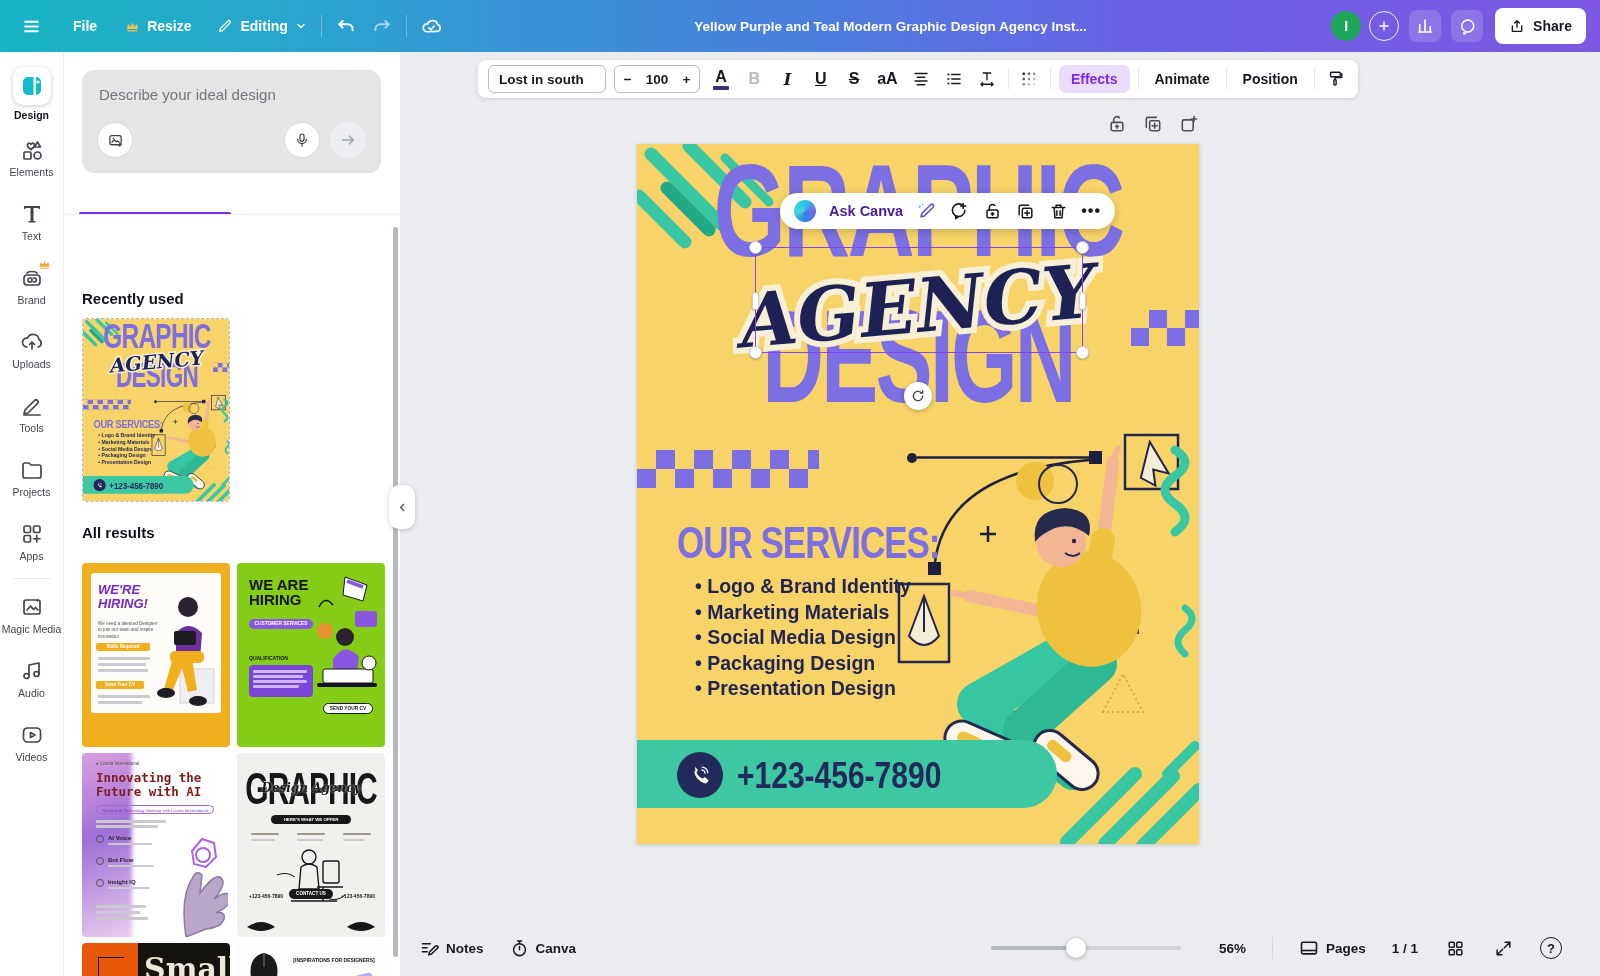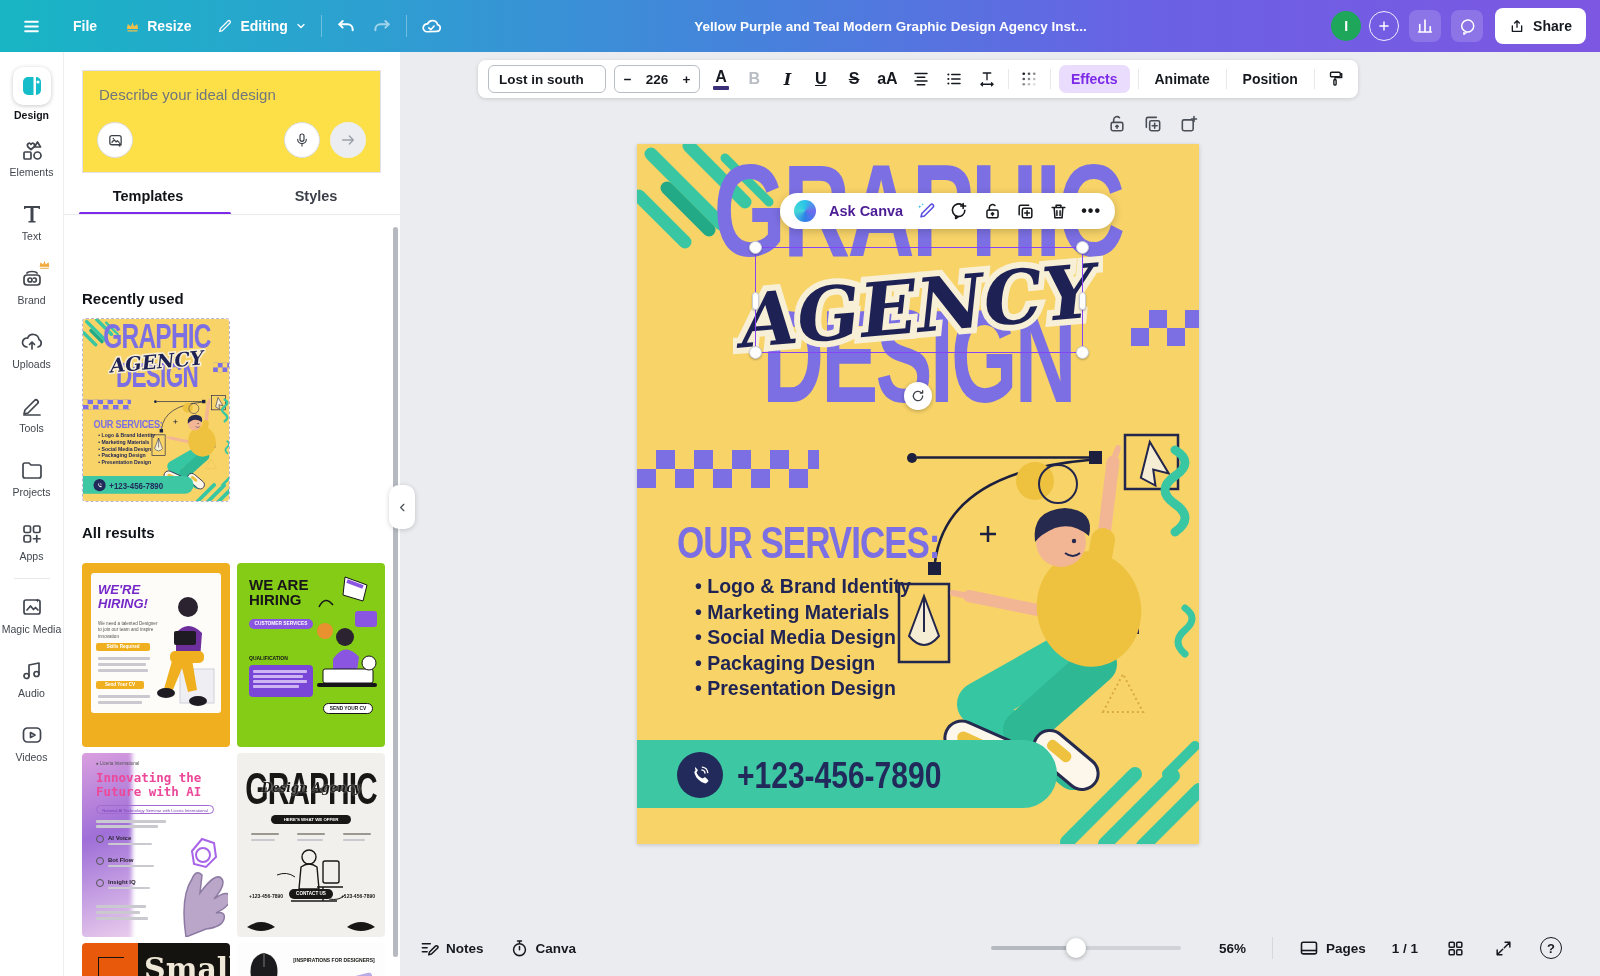--- a/index.html
+++ b/index.html
@@ -34,21 +34,21 @@
   .rail-item .rlb{font-size:10.5px;color:#41464e;}
   .rail-item.active .rlb{color:#101419;font-weight:600;}
   .rail-card{width:38px;height:38px;border-radius:10px;background:#fff;
     box-shadow:0 1px 4px rgba(0,0,0,.22);display:flex;align-items:center;justify-content:center;}
   .rail-div{width:36px;height:1px;background:#e7e8ea;margin:4px 0;}
   .crown-badge{position:absolute;top:4px;right:13px;}
 
   
   .panel{position:absolute;left:64px;top:52px;width:336px;bottom:0;background:#fff;z-index:15;overflow:hidden;}
   .prompt-card{position:absolute;left:18px;top:18px;width:299px;height:103px;border:1px solid #e2e0ee;
-    border-radius:0;background:#fde047;}
+    border-radius:12px;background:#e5e5e5;}
   .prompt-ph{position:absolute;left:16px;top:15px;font-size:15px;color:#70757e;}
   .pc-btn{position:absolute;width:36px;height:36px;border-radius:50%;border:1px solid #d9dbe0;
     background:#fff;display:flex;align-items:center;justify-content:center;cursor:pointer;}
   .pc-send{border:none;background:#ecedf1;}
   .tabs{position:absolute;left:0;top:130px;width:336px;height:32px;display:flex;}
   .tab{flex:1;text-align:center;font-size:14.5px;font-weight:700;color:#101419;cursor:pointer;padding-top:6px;}
   .tab.inactive{font-weight:600;color:#3c4149;}
   .tab-underline{position:absolute;left:15px;top:160px;width:152px;height:2.5px;background:#7d2ae8;border-radius:2px;}
   .tab-divider{position:absolute;left:0;top:162px;width:336px;height:1px;background:#ebecee;}
   .gen-btn{position:absolute;left:18px;top:184px;width:301px;height:34px;border:1px solid #d3d6db;
@@ -348,24 +348,20 @@
             <path d="M5.5 11a6.5 6.5 0 0 0 13 0M12 17.5V21"></path>
           </svg>
       </div>
       <div class="pc-btn pc-send" style="right:14px;bottom:14px">
         <svg width="16" height="16" viewBox="0 0 24 24" fill="none" stroke="#9aa0a8" stroke-width="2" stroke-linecap="round" stroke-linejoin="round">
             <path d="M4 12h16M14 6l6 6-6 6"></path>
           </svg>
       </div>
     </div>
 
-    <div class="tabs">
-      <div class="tab">Templates</div>
-      <div class="tab inactive">Styles</div>
-    </div>
     <div class="tab-underline"></div>
     <div class="tab-divider"></div>
 
 
     <div class="sec-h" style="top:238px">Recently used</div>
 
     <div class="thumb thumb-mini" style="left:18px;top:266px">
       <div class="mini-scale">
 
         <div class="poster">
@@ -502,21 +498,21 @@
         <path d="M22 88 q12 -18 26 -2 l-2 14 h-24z" fill="#8a55e0"></path>
         <rect x="12" y="98" width="50" height="14" rx="2" fill="#fff" stroke="#17141a"></rect>
         <rect x="6" y="112" width="60" height="4" rx="2" fill="#17141a"></rect>
         <circle cx="58" cy="92" r="7" fill="#fff" stroke="#17141a"></circle>
       </svg>
     </div>
 
     <div class="thumb" style="left:18px;top:701px;background:#fff">
       <div class="t-abs" style="left:-20px;top:-10px;width:70px;height:210px;background:linear-gradient(160deg,#e5a9e0,#9f6fd8 45%,#f3d9ef);filter:blur(2px)"></div>
       <div class="t-abs" style="left:14px;top:8px;font-size:4.5px;color:#555">● Liceria International</div>
-      <div class="t-abs" style="left:14px;top:18px;font-size:12.5px;font-weight:600;color:#ec4899;line-height:1.15;width:120px;font-family:'DejaVu Sans Mono',monospace">Innovating the Future with AI</div>
+      <div class="t-abs" style="left:14px;top:18px;font-size:12.5px;font-weight:600;color:#7f1d1d;line-height:1.15;width:120px;font-family:'DejaVu Sans Mono',monospace">Innovating the Future with AI</div>
       <div class="t-abs" style="left:14px;top:52px;width:118px;height:9px;border:0.5px solid #a06ad0;border-radius:5px;font-size:4.2px;color:#7a3fb8;text-align:center;line-height:9px">National AI Technology Seminar with Liceria International</div>
       <div class="t-bar" style="left:14px;top:67px;width:70px;height:2.5px"></div>
       <div class="t-bar" style="left:14px;top:72px;width:62px;height:2.5px"></div>
       <div class="t-abs" style="left:26px;top:82px;font-size:6px;font-weight:700;color:#241f2b">AI Voice</div>
       <div class="t-abs" style="left:26px;top:104px;font-size:6px;font-weight:700;color:#241f2b">Bot Flow</div>
       <div class="t-abs" style="left:26px;top:126px;font-size:6px;font-weight:700;color:#241f2b">Insight IQ</div>
       <div class="t-abs" style="left:14px;top:82px;width:8px;height:8px;border:0.8px solid #555;border-radius:50%"></div>
       <div class="t-abs" style="left:14px;top:104px;width:8px;height:8px;border:0.8px solid #555;border-radius:50%"></div>
       <div class="t-abs" style="left:14px;top:126px;width:8px;height:8px;border:0.8px solid #555;border-radius:50%"></div>
       <div class="t-bar" style="left:26px;top:90px;width:44px;height:2.2px"></div>
@@ -585,21 +581,21 @@
   </div>
 
   <div class="canvas-area">
 
     <div class="fmt">
       <div class="font-box">
           <span>Lost in south</span>
         </div>
       <div class="size-box">
         <span>−</span>
-        <span>226</span>
+        <span>100</span>
         <span>+</span>
       </div>
       <div class="fmt-ic">
         <span class="colorA">A<span class="bar"></span></span>
       </div>
       <div class="fmt-ic" style="color:#b9bdc4">B</div>
       <div class="fmt-ic" style="font-style:italic;font-family:'DejaVu Serif',serif">I</div>
       <div class="fmt-ic" style="text-decoration:underline">U</div>
       <div class="fmt-ic" style="text-decoration:line-through">S</div>
       <div class="fmt-ic" style="font-weight:600">aA</div>

